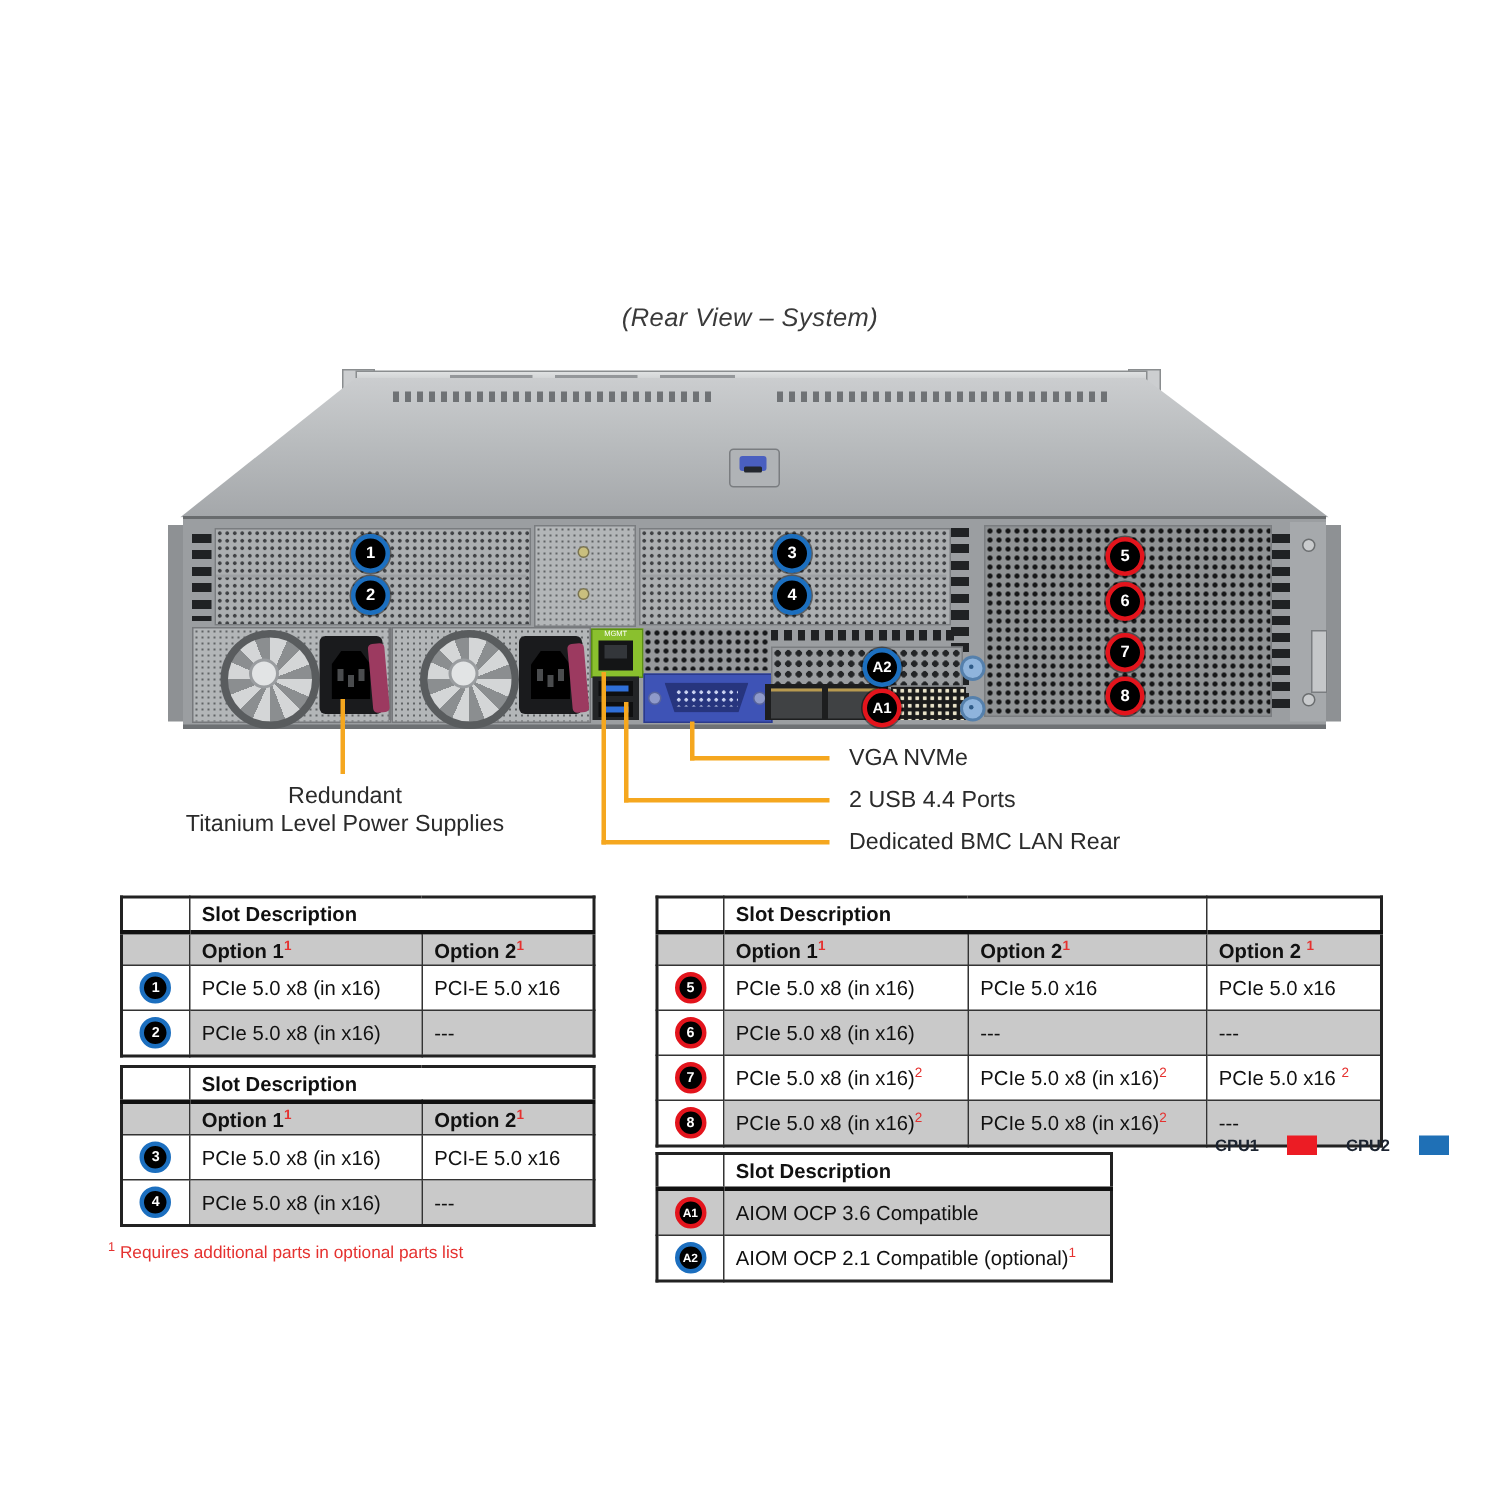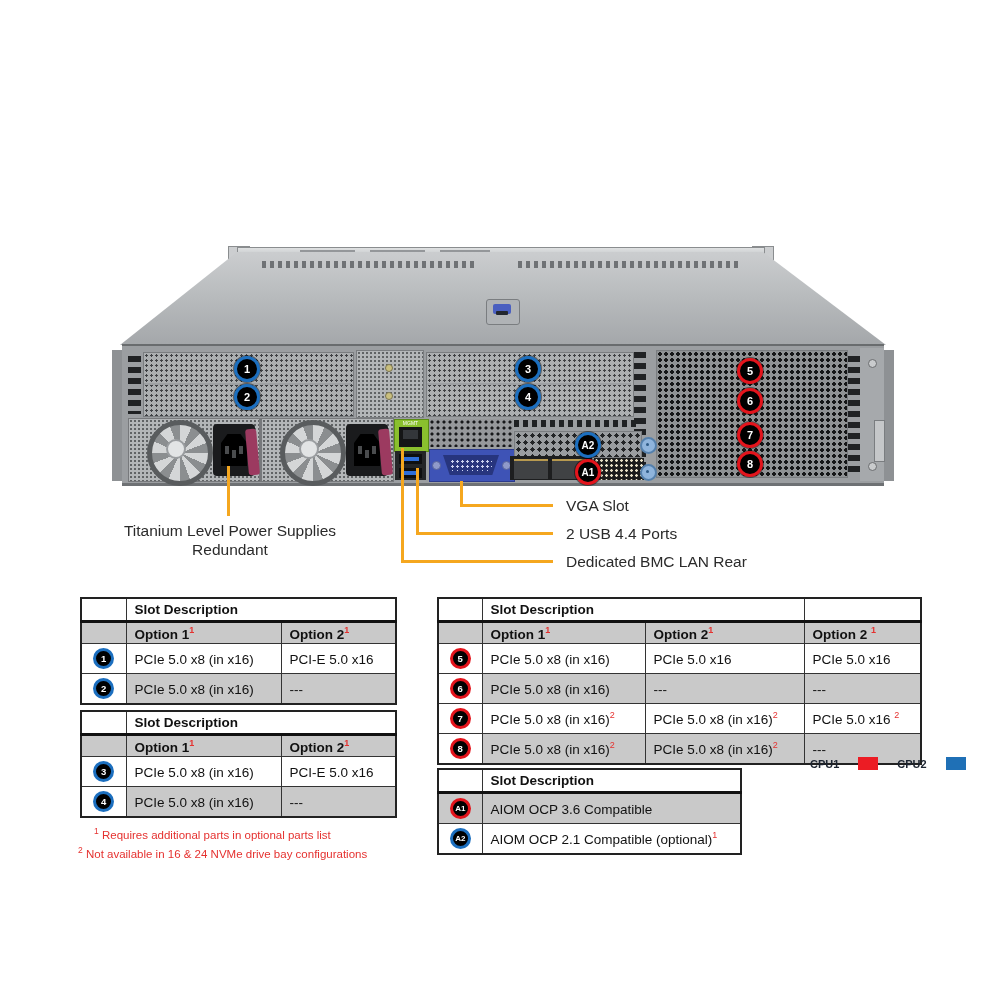--- a/index.html
+++ b/index.html
@@ -102,20 +102,21 @@
   .sw-red{background:#ec1c24;}
   .sw-blue{background:#1f70b6;}
   .fnote{font-size:11.5px;color:#e5312f;}
   .fnote sup{font-size:8.5px;}
 </style>
 </head>
 <body>
 
 <div id="stage">
 
+  <div class="abs title">(Rear View – System)</div>
 
   <div class="abs toptab" style="left:228px;"></div>
   <div class="abs toptab" style="left:752px;"></div>
   <div class="abs topbar"></div>
   <div class="abs barslot" style="left:300px;width:55px;"></div>
   <div class="abs barslot" style="left:370px;width:55px;"></div>
   <div class="abs barslot" style="left:440px;width:50px;"></div>
   <div class="abs lid"></div>
   <div class="abs dashes" style="left:262px;top:261px;width:212px;height:7px;"></div>
   <div class="abs dashes" style="left:518px;top:261px;width:224px;height:7px;"></div>
@@ -204,24 +205,24 @@
 
   <div class="abs yline" style="left:227px;top:466px;width:3px;height:50px;"></div>
   <div class="abs yline" style="left:401px;top:448px;width:3px;height:115px;"></div>
   <div class="abs yline" style="left:401px;top:560px;width:152px;height:3px;"></div>
   <div class="abs yline" style="left:416px;top:468px;width:3px;height:67px;"></div>
   <div class="abs yline" style="left:416px;top:532px;width:137px;height:3px;"></div>
   <div class="abs yline" style="left:460px;top:481px;width:3px;height:26px;"></div>
   <div class="abs yline" style="left:460px;top:504px;width:93px;height:3px;"></div>
 
   <div class="abs plabel psu-label">
+    <div>Redundant</div>
     <div>Titanium Level Power Supplies</div>
-    <div>Redundant</div>
-  </div>
-  <div class="abs plabel" style="left:566px;top:497px;">VGA Slot</div>
+  </div>
+  <div class="abs plabel" style="left:566px;top:497px;">VGA NVMe</div>
   <div class="abs plabel" style="left:566px;top:525px;">2 USB 4.4 Ports</div>
   <div class="abs plabel" style="left:566px;top:553px;">Dedicated BMC LAN Rear</div>
 
   <div class="abs" style="left:80px;top:597px;">
     <table class="tbl" style="width:315px;">
       <colgroup>
           <col style="width:45px;">
           <col style="width:155px;">
           <col style="width:115px;">
         </colgroup>
@@ -351,20 +352,17 @@
       </table>
   </div>
 
   <div class="abs legend">
     <span>CPU1</span>
     <span class="sw sw-red"></span>
     <span>CPU2</span>
     <span class="sw sw-blue"></span>
   </div>
 
-  <div class="abs fnote" style="left:94px;top:826px;">
+  <div class="abs fnote" style="left:72px;top:826px;">
     <sup>1</sup> <span>Requires additional parts in optional parts list</span>
   </div>
-  <div class="abs fnote" style="left:78px;top:845px;">
-    <sup>2</sup> <span>Not available in 16 &amp; 24 NVMe drive bay configurations</span>
-  </div>
 
 </div>
 
 </body></html>

